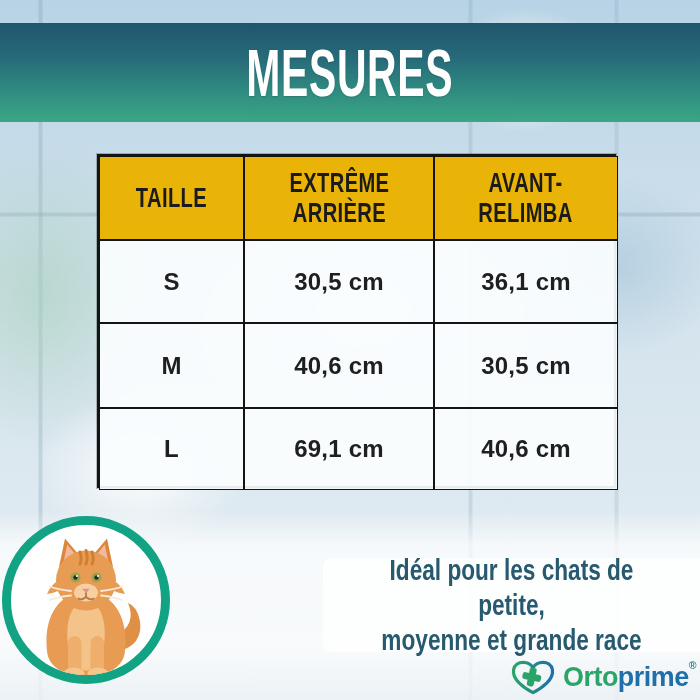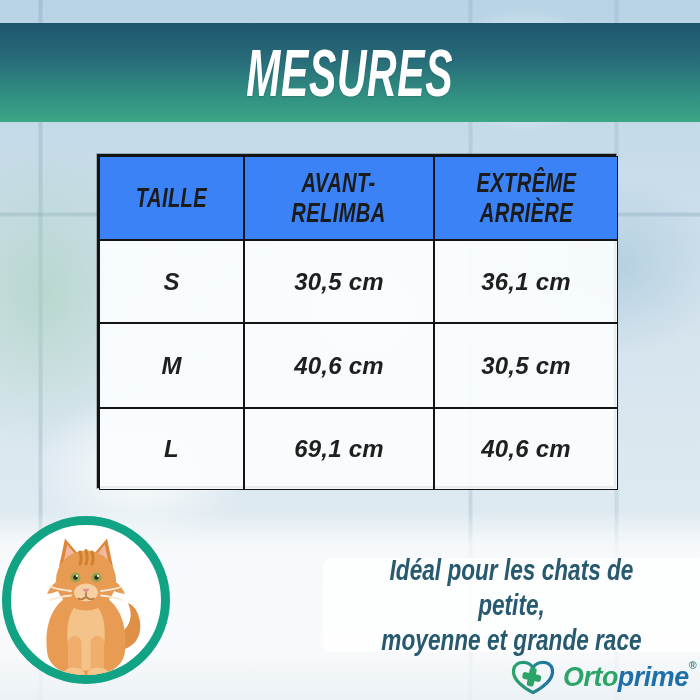--- a/index.html
+++ b/index.html
@@ -1,20 +1,19 @@
 <!DOCTYPE html>
 <html><head>
 <meta charset="utf-8">
 <style>
   html,body{margin:0;padding:0;}
   .canvas{
     position:relative; width:700px; height:700px; overflow:hidden;
     font-family:"Liberation Sans", sans-serif;
     background:#cfe0ea;
-    font-style:italic;
   }
   
   .bg{
     position:absolute; inset:0;
     background:
       
       linear-gradient(180deg, rgba(255,255,255,0) 0 73%, rgba(255,255,255,.72) 78% 93%, rgba(236,242,246,.85) 100%),
       
       radial-gradient(260px 200px at 52% 44%, rgba(255,255,255,.75), rgba(255,255,255,0) 70%),
       radial-gradient(150px 110px at 20% 67%, rgba(255,255,255,.9), rgba(255,255,255,0) 70%),
@@ -49,21 +48,21 @@
     display:grid; grid-template-columns:145px 190px 184px;
     grid-template-rows:84px 83px 85px 82px;
     border:2px solid #141414; box-sizing:border-box;
     box-shadow:0 0 0 1px rgba(20,20,20,.25);
   }
   .cell{
     border:1.5px solid #141414;
     display:flex; align-items:center; justify-content:center;
     text-align:center; color:#1b1b1b;
   }
-  .cell.head{ background:#3b82f6; }
+  .cell.head{ background:#eab308; }
   .cell.data{ background:rgba(250,253,254,.93); }
   .cond{
     display:inline-block; transform:scaleX(.72); transform-origin:center;
     white-space:pre-line; font-weight:bold; font-size:28px; line-height:30px;
     letter-spacing:.5px;
   }
   .val{ font-weight:bold; font-size:24px; letter-spacing:.2px; color:#1f1f1f; }
   
   .cat-badge{
     position:absolute; left:2px; top:516px; width:168px; height:168px;
@@ -105,26 +104,26 @@
 
   <div class="banner">
     <span class="banner-text">MESURES</span>
   </div>
 
   <div class="size-table">
     <div class="cell head">
       <span class="cond">TAILLE</span>
     </div>
     <div class="cell head">
+      <span class="cond">EXTRÊME
+ARRIÈRE</span>
+    </div>
+    <div class="cell head">
       <span class="cond">AVANT-
 RELIMBA</span>
-    </div>
-    <div class="cell head">
-      <span class="cond">EXTRÊME
-ARRIÈRE</span>
     </div>
 
     <div class="cell data">
       <span class="val">S</span>
     </div>
     <div class="cell data">
       <span class="val">30,5 cm</span>
     </div>
     <div class="cell data">
       <span class="val">36,1 cm</span>

